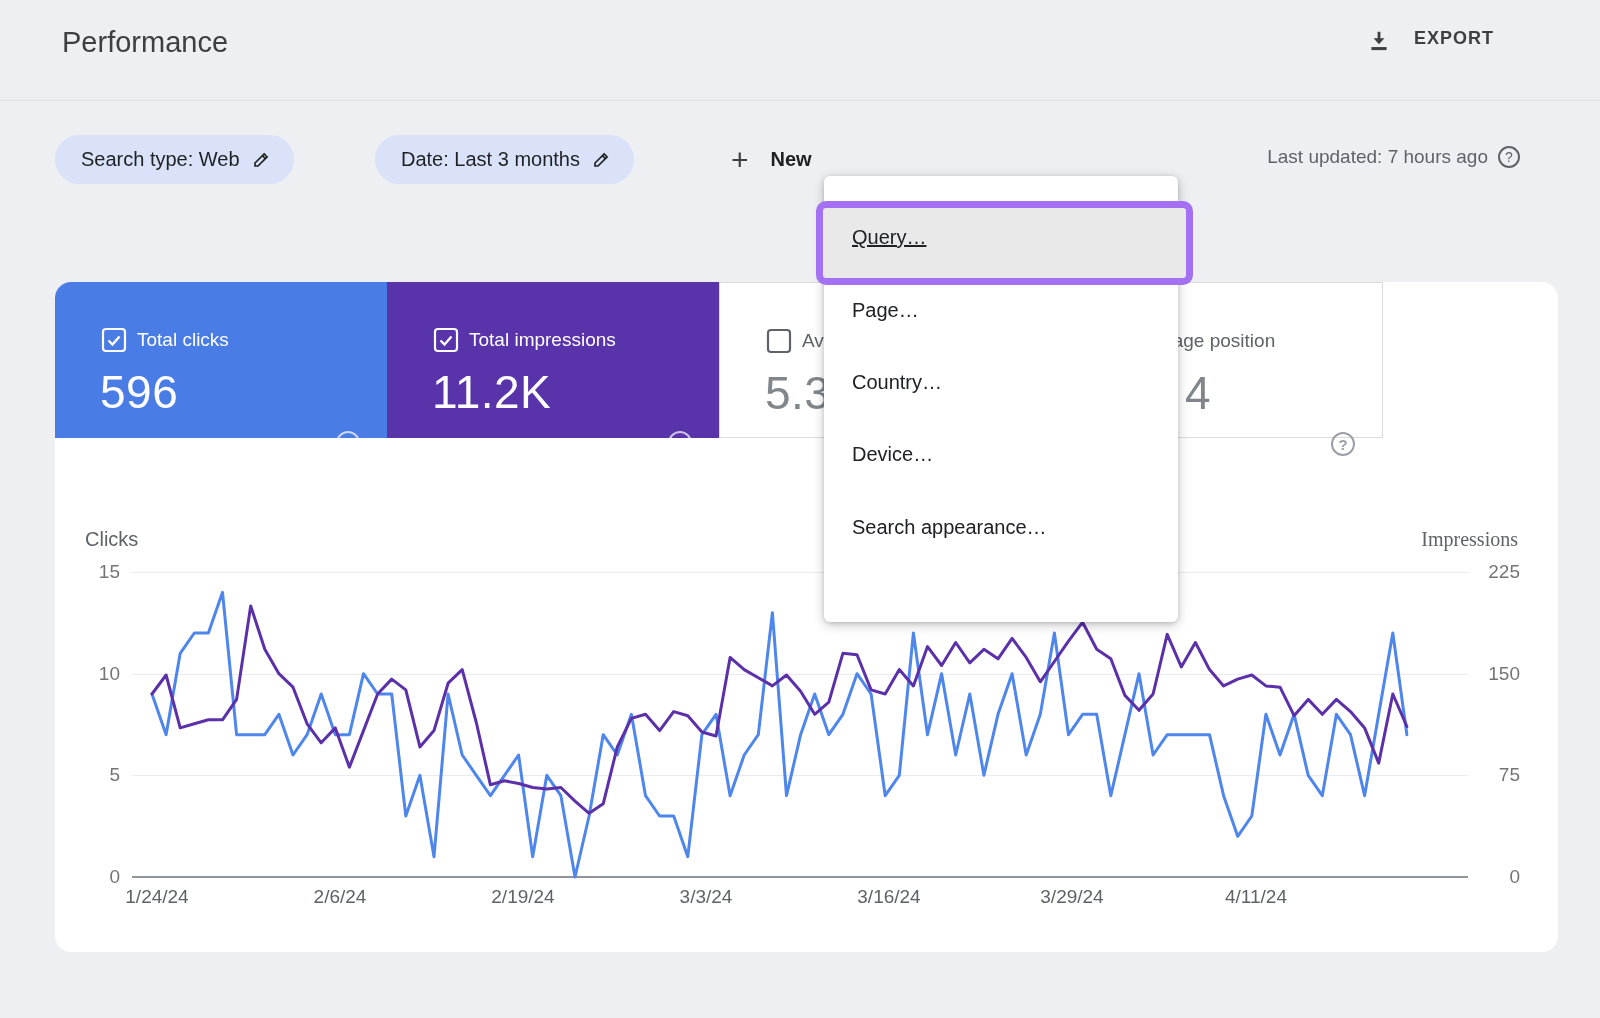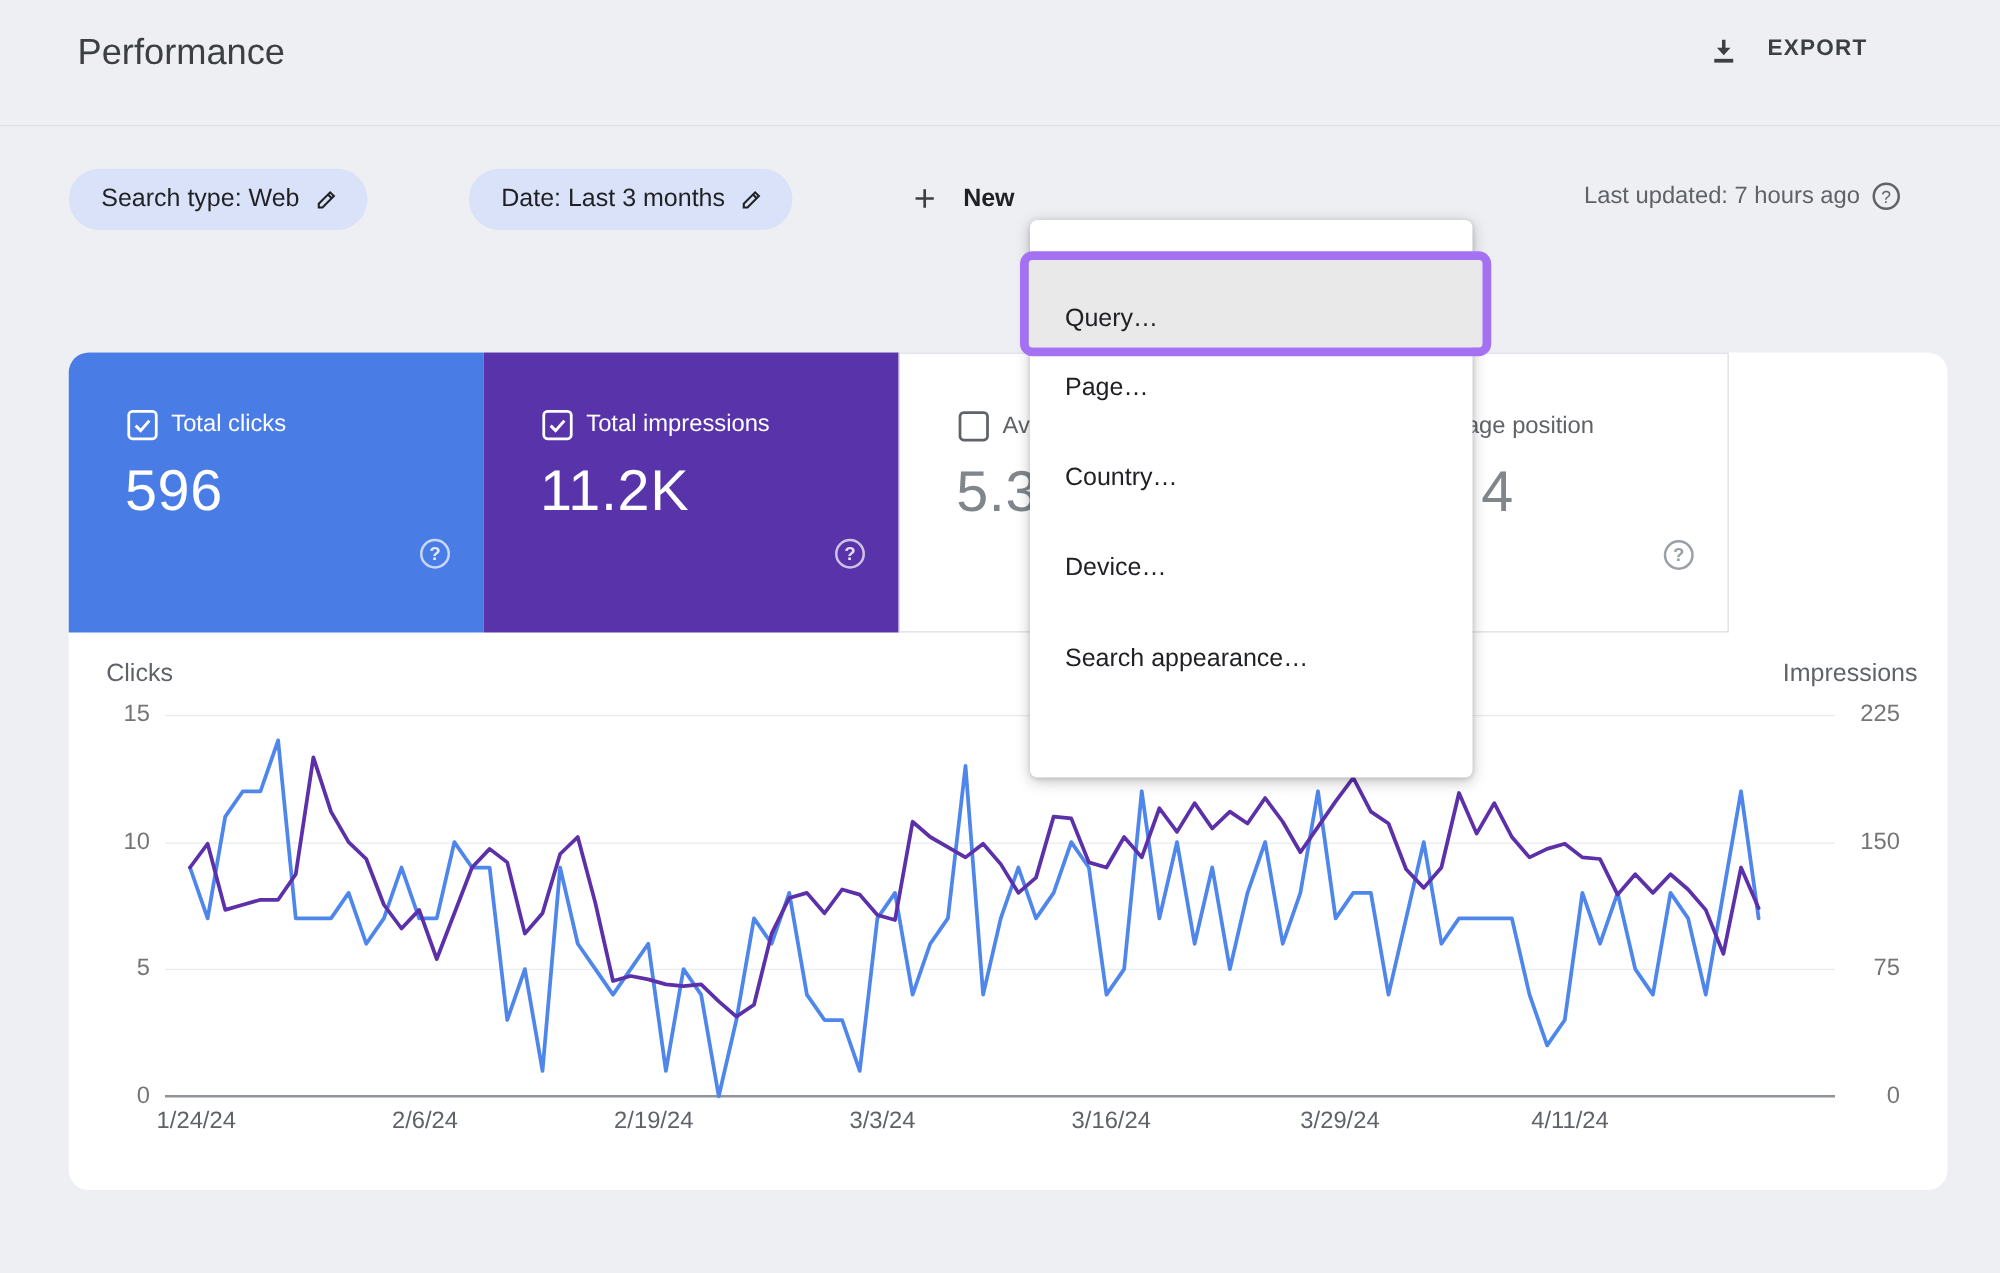--- a/index.html
+++ b/index.html
@@ -20,21 +20,21 @@
   .newbtn{left:731px;top:135px;height:49px;display:flex;align-items:center;gap:22px;cursor:pointer;}
   .plus{font-size:30px;font-weight:400;color:#3c4043;line-height:30px;}
   .new-label{font-size:20px;font-weight:bold;color:#202124;}
   .lastupd{top:146px;right:80px;display:flex;align-items:center;gap:10px;
            font-size:19px;color:#5f6368;}
 
   
   .card{left:55px;top:282px;width:1503px;height:670px;background:#fff;border-radius:16px;}
 
   
-  .tile{position:absolute;top:0;width:332px;height:224px;box-sizing:border-box;cursor:pointer;}
+  .tile{position:absolute;top:0;width:332px;height:156px;box-sizing:border-box;cursor:pointer;}
   .tile-w{border:1px solid #dadce0;background:#fff;}
   .tile .cb{position:absolute;left:46px;top:45px;width:26px;height:26px;}
   .tile .lbl{position:absolute;left:82px;top:47px;font-size:19px;}
   .tile .val{position:absolute;left:45px;top:83px;font-size:46px;letter-spacing:.5px;}
   .tile .help{position:absolute;right:27px;top:149px;}
   .tile-colored .lbl,.tile-colored .val{color:#fff;}
   .tile-w .lbl{color:#5f6368;} .tile-w .val{color:#80868b;}
   .val-offset{margin-left:88px;}
   .helpcircle{display:inline-flex;width:24px;height:24px;border-radius:50%;box-sizing:border-box;
      align-items:center;justify-content:center;font-size:15px;font-weight:bold;}
@@ -149,21 +149,21 @@
           <rect x="2" y="2" width="22" height="22" rx="3" fill="none" stroke="#5f6368" stroke-width="2.2"></rect>
         </svg>
       </span>
       <span class="lbl">Average position</span>
       <span class="val val-offset">4</span>
       <span class="help helpcircle help-gray">?</span>
     </div>
   </div>
 
   <div class="abs axis-title" style="left:85px;">Clicks</div>
-  <div class="abs axis-title" style="right:66px;">Impressions</div>
+  <div class="abs axis-title" style="right:82px;font-family:Liberation Serif, serif;">Impressions</div>
 
   <div class="abs tick tick-l" style="top:561px;">15</div>
   <div class="abs tick tick-l" style="top:663px;">10</div>
   <div class="abs tick tick-l" style="top:764px;">5</div>
   <div class="abs tick tick-l" style="top:866px;">0</div>
 
   <div class="abs tick tick-r" style="top:561px;">225</div>
   <div class="abs tick tick-r" style="top:663px;">150</div>
   <div class="abs tick tick-r" style="top:764px;">75</div>
   <div class="abs tick tick-r" style="top:866px;">0</div>
@@ -181,21 +181,21 @@
   <div class="abs xdate" style="left:1002px;">3/29/24</div>
   <div class="abs xdate" style="left:1186px;">4/11/24</div>
 
   <svg class="abs chart-svg" width="1336" height="340" viewBox="0 0 1336 340">
       <polyline points="20.0,154.0 34.1,194.7 48.2,113.3 62.3,93.0 76.4,93.0 90.5,52.3 104.6,194.7 118.7,194.7 132.8,194.7 146.9,174.3 161.0,215.0 175.1,194.7 189.2,154.0 203.3,194.7 217.4,194.7 231.5,133.7 245.6,154.0 259.7,154.0 273.8,276.0 287.9,235.3 302.0,316.7 316.1,154.0 330.2,215.0 344.3,235.3 358.4,255.7 372.5,235.3 386.6,215.0 400.7,316.7 414.8,235.3 428.9,255.7 443.0,337.0 457.1,276.0 471.2,194.7 485.3,215.0 499.4,174.3 513.5,255.7 527.6,276.0 541.7,276.0 555.8,316.7 569.9,194.7 584.0,174.3 598.1,255.7 612.2,215.0 626.3,194.7 640.4,72.7 654.5,255.7 668.6,194.7 682.7,154.0 696.8,194.7 710.9,174.3 725.0,133.7 739.1,154.0 753.2,255.7 767.3,235.3 781.4,93.0 795.5,194.7 809.6,133.7 823.7,215.0 837.8,154.0 851.9,235.3 866.0,174.3 880.1,133.7 894.2,215.0 908.3,174.3 922.4,93.0 936.5,194.7 950.6,174.3 964.7,174.3 978.8,255.7 992.9,194.7 1007.0,133.7 1021.1,215.0 1035.2,194.7 1049.3,194.7 1063.4,194.7 1077.5,194.7 1091.6,255.7 1105.7,296.3 1119.8,276.0 1133.9,174.3 1148.0,215.0 1162.1,174.3 1176.2,235.3 1190.3,255.7 1204.4,174.3 1218.5,194.7 1232.6,255.7 1246.7,174.3 1260.8,93.0 1274.9,194.7" fill="none" stroke="#4e86ec" stroke-width="3" stroke-linejoin="round" stroke-linecap="round"></polyline>
       <polyline points="20.0,154.0 34.1,135.0 48.2,187.9 62.3,183.8 76.4,179.8 90.5,179.8 104.6,159.4 118.7,65.9 132.8,109.3 146.9,133.7 161.0,147.2 175.1,183.8 189.2,202.8 203.3,187.9 217.4,227.2 231.5,190.6 245.6,154.0 259.7,139.1 273.8,149.9 287.9,206.9 302.0,190.6 316.1,143.2 330.2,129.6 344.3,182.5 358.4,244.8 372.5,240.8 386.6,243.5 400.7,247.5 414.8,248.9 428.9,247.5 443.0,261.1 457.1,273.3 471.2,263.8 485.3,206.9 499.4,178.4 513.5,174.3 527.6,190.6 541.7,171.6 555.8,175.7 569.9,192.0 584.0,196.0 598.1,117.4 612.2,129.6 626.3,137.7 640.4,145.9 654.5,135.0 668.6,151.3 682.7,174.3 696.8,162.1 710.9,113.3 725.0,114.7 739.1,149.9 753.2,154.0 767.3,129.6 781.4,145.9 795.5,106.6 809.6,125.5 823.7,102.5 837.8,122.8 851.9,109.3 866.0,118.8 880.1,98.4 894.2,117.4 908.3,141.8 922.4,121.5 936.5,101.1 950.6,82.2 964.7,109.3 978.8,118.8 992.9,155.4 1007.0,170.3 1021.1,154.0 1035.2,94.4 1049.3,126.9 1063.4,102.5 1077.5,129.6 1091.6,145.9 1105.7,139.1 1119.8,135.0 1133.9,145.9 1148.0,147.2 1162.1,175.7 1176.2,159.4 1190.3,174.3 1204.4,159.4 1218.5,171.6 1232.6,187.9 1246.7,223.1 1260.8,154.0 1274.9,186.5" fill="none" stroke="#5b30a8" stroke-width="3" stroke-linejoin="round" stroke-linecap="round"></polyline>
     </svg>
 
   <div class="abs menu">
     <div class="query-fill"></div>
-    <div class="menu-item" style="top:47px;">Query…</div>
+    <div class="menu-item" style="top:29px;text-decoration:underline;">Query…</div>
     <div class="menu-item" style="top:102px;">Page…</div>
     <div class="menu-item" style="top:174px;">Country…</div>
     <div class="menu-item" style="top:246px;">Device…</div>
     <div class="menu-item" style="top:319px;">Search appearance…</div>
   </div>
   <div class="abs hlbox"></div>
 
 </div>
 
 </body></html>

